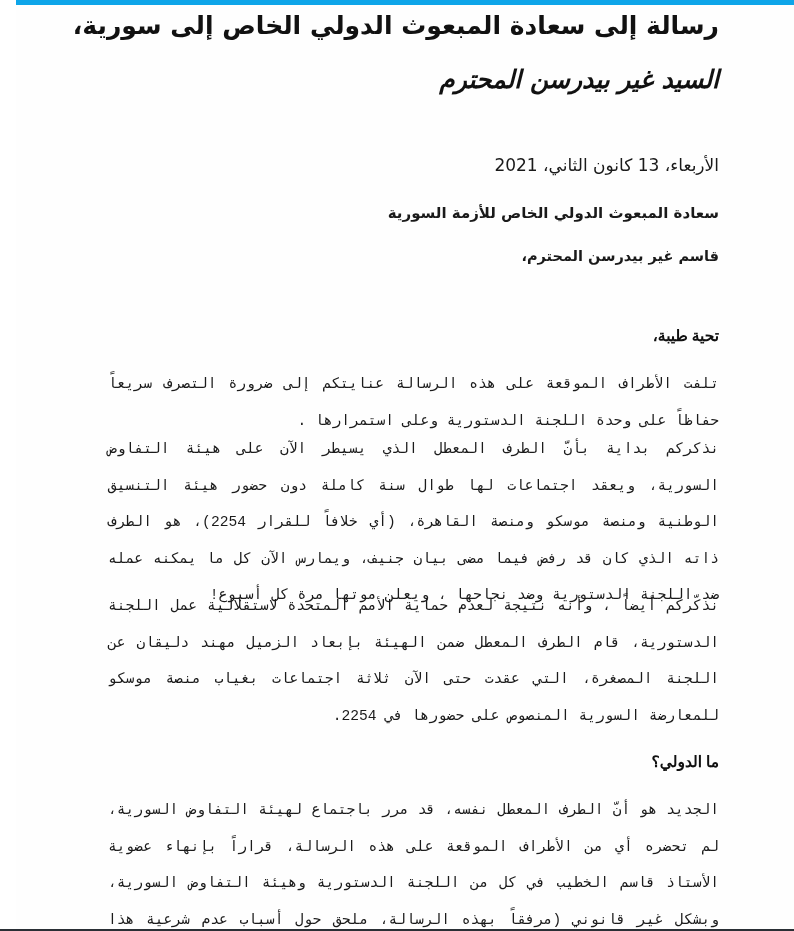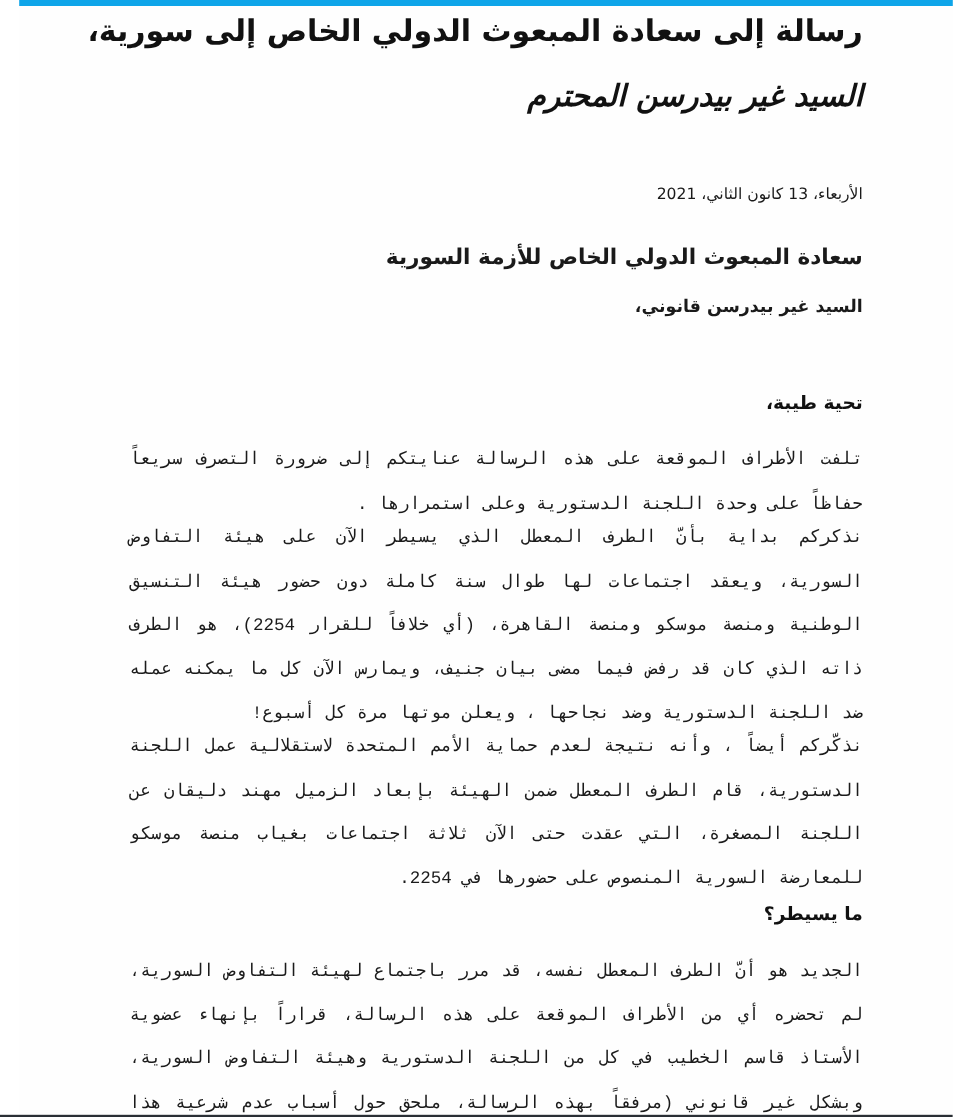--- a/index.html
+++ b/index.html
@@ -55,66 +55,67 @@
     }
     .title-1 { top: 6px; }
     .title-2 { top: 60px; font-style: italic; }
     .meta {
       position: absolute;
       right: 0;
       font-family: "DejaVu Sans", sans-serif;
       white-space: nowrap;
       color: #1a1a1a;
     }
-    .date { top: 150px; font-size: 13px; }
-    .recipient-1 { top: 199px; font-size: 18px; font-weight: bold; }
+    .date { top: 150px; font-size: 17px; }
+    .recipient-1 { top: 199px; font-size: 15px; font-weight: bold; }
     .recipient-2 { top: 243px; font-size: 14.5px; font-weight: bold; }
     .heading {
       position: absolute;
       right: 0;
       font-size: 15.5px;
       font-weight: bold;
       white-space: nowrap;
       color: #111;
+      font-family: Liberation Serif, serif;
     }
     .greeting { top: 322px; }
     .whats-new { top: 748px; }
     .para {
       position: absolute;
       right: 0;
       left: 0;
       font-family: Liberation Mono, monospace;
       font-size: 14.6px;
       line-height: 36.5px;
       text-align: justify;
       text-align-last: right;
       margin: 0;
       color: #1b1b1b;
     }
     .p1 { top: 361px; }
     .p2 { top: 426px; }
-    .p3 { top: 600px; }
+    .p3 { top: 583px; }
     .p4 { top: 787px; }
   </style>
 </head>
 <body>
 
 <div class="page">
   <div class="content">
     <h1 class="title title-1">رسالة إلى سعادة المبعوث الدولي الخاص إلى سورية،</h1>
     <h1 class="title title-2">السيد غير بيدرسن المحترم</h1>
 
     <div class="meta date">الأربعاء، 13 كانون الثاني، 2021</div>
     <div class="meta recipient-1">سعادة المبعوث الدولي الخاص للأزمة السورية</div>
-    <div class="meta recipient-2">السيد غير بيدرسن قانوني،</div>
+    <div class="meta recipient-2">قاسم غير بيدرسن المحترم،</div>
 
     <div class="heading greeting">تحية طيبة،</div>
 
     <p class="para p1">تلفت الأطراف الموقعة على هذه الرسالة عنايتكم إلى ضرورة التصرف سريعاً حفاظاً على وحدة اللجنة الدستورية وعلى استمرارها .</p>
     <p class="para p2">نذكركم بداية بأنّ الطرف المعطل الذي يسيطر الآن على هيئة التفاوض السورية، ويعقد اجتماعات لها طوال سنة كاملة دون حضور هيئة التنسيق الوطنية ومنصة موسكو ومنصة القاهرة، (أي خلافاً للقرار 2254)، هو الطرف ذاته الذي كان قد رفض فيما مضى بيان جنيف، ويمارس الآن كل ما يمكنه عمله ضد اللجنة الدستورية وضد نجاحها ، ويعلن موتها مرة كل أسبوع!</p>
     <p class="para p3">نذكّركم أيضاً ، وأنه نتيجة لعدم حماية الأمم المتحدة لاستقلالية عمل اللجنة الدستورية، قام الطرف المعطل ضمن الهيئة بإبعاد الزميل مهند دليقان عن اللجنة المصغرة، التي عقدت حتى الآن ثلاثة اجتماعات بغياب منصة موسكو للمعارضة السورية المنصوص على حضورها في 2254.</p>
 
-    <div class="heading whats-new">ما يسيطر؟</div>
+    <div class="heading whats-new">ما الدولي؟</div>
 
     <p class="para p4">الجديد هو أنّ الطرف المعطل نفسه، قد مرر باجتماع لهيئة التفاوض السورية، لم تحضره أي من الأطراف الموقعة على هذه الرسالة، قراراً بإنهاء عضوية الأستاذ قاسم الخطيب في كل من اللجنة الدستورية وهيئة التفاوض السورية، وبشكل غير قانوني (مرفقاً بهذه الرسالة، ملحق حول أسباب عدم شرعية هذا الإجراء).</p>
   </div>
 </div>
 <div class="bottom-edge"></div>
 
 </body></html>

